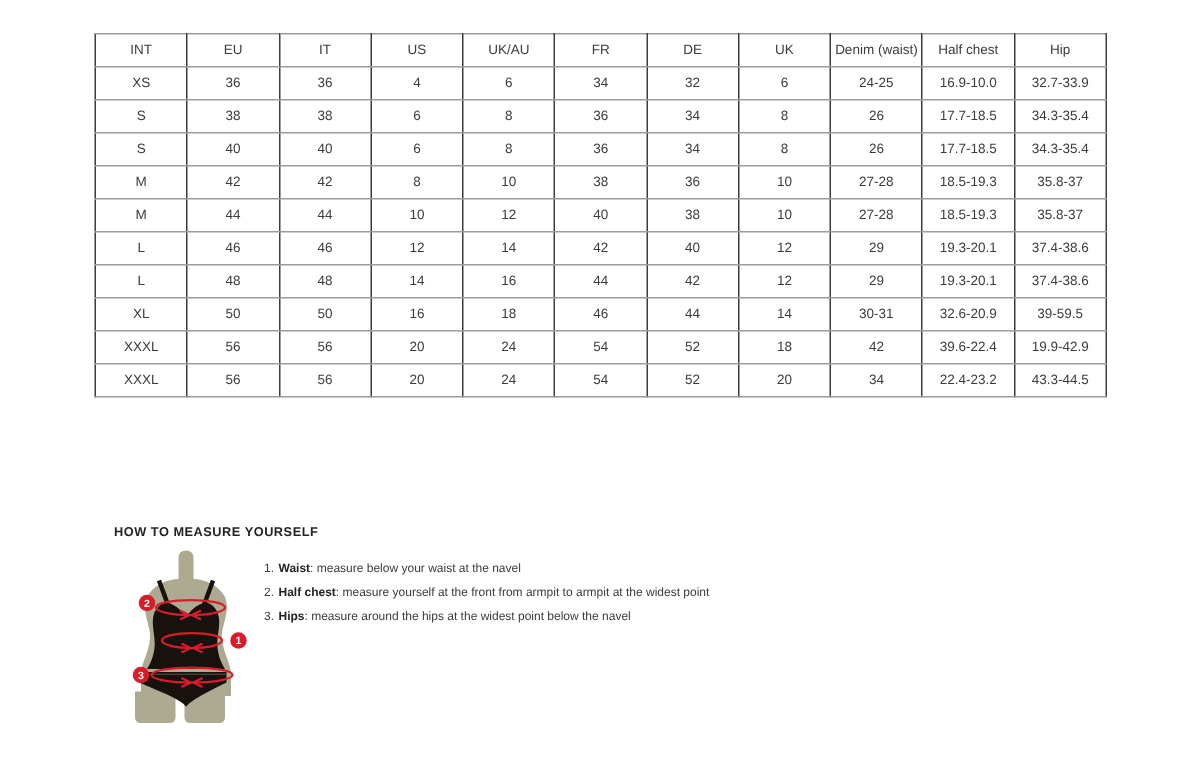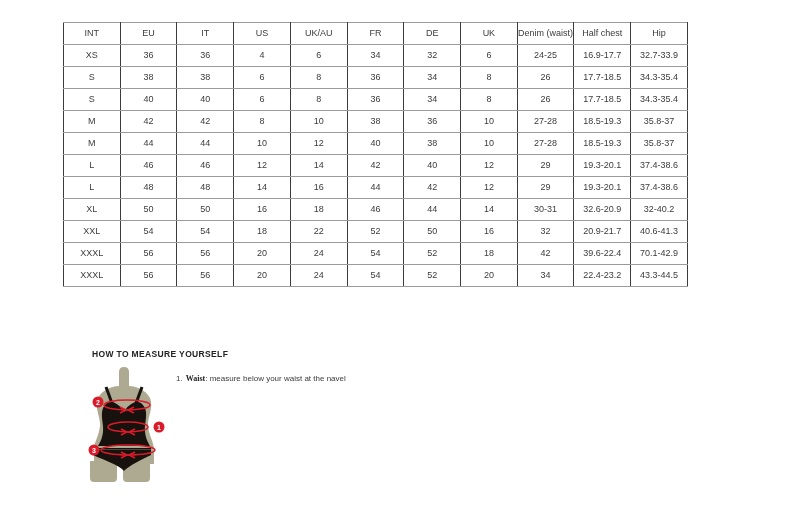--- a/index.html
+++ b/index.html
@@ -6,50 +6,50 @@
   body {
     width:798px; height:519px; position:relative;
     background:#ffffff;
     font-family:"Liberation Sans", sans-serif;
     color:#3b3b3b;
     overflow:hidden;
   }
 
   
   .size-table-wrap {
-    position:absolute; left:63px; top:22px; width:625px;
+    position:absolute; left:63px; top:22px; width:675px;
   }
   table.size-chart {
     width:100%; border-collapse:collapse; table-layout:fixed;
   }
   table.size-chart th, table.size-chart td {
     border-left:1px solid #3c3c3c;
     border-right:1px solid #3c3c3c;
     border-top:1px solid #9b9b9b;
     border-bottom:1px solid #9b9b9b;
     font-size:9px; font-weight:400; color:#3b3b3b;
     text-align:center; vertical-align:middle;
     height:21px; padding:0; line-height:11px;
     overflow:hidden; white-space:nowrap;
   }
 
   
   .measure-title {
-    position:absolute; left:72px; top:349px;
+    position:absolute; left:56px; top:349px;
     font-size:8.5px; font-weight:700; letter-spacing:0.35px;
     color:#232323;
     padding-left:20px;
   }
   .steps {
     position:absolute; left:176px; top:371px;
     font-size:8px; color:#3b3b3b; list-style:none; margin:0; padding:0;
   }
   .step { height:16px; line-height:16px; white-space:nowrap; }
   .step-num { margin-right:3px; }
-  .step-label { font-weight:700; color:#232323;font-family:Liberation Serif, serif; }
+  .step-label { font-weight:700; color:#232323; }
 
   .figure-wrap {
     position:absolute; left:78px; top:366px; width:110px; height:130px;
   }
   .badge-num {
     font-family:"Liberation Sans", sans-serif;
     font-size:7px; font-weight:700; fill:#ffffff;
   }
 </style>
 </head>
@@ -76,21 +76,21 @@
         <tr>
           <td>XS</td>
           <td>36</td>
           <td>36</td>
           <td>4</td>
           <td>6</td>
           <td>34</td>
           <td>32</td>
           <td>6</td>
           <td>24-25</td>
-          <td>16.9-17.7</td>
+          <td>16.9-10.0</td>
           <td>32.7-33.9</td>
         </tr>
         <tr>
           <td>S</td>
           <td>38</td>
           <td>38</td>
           <td>6</td>
           <td>8</td>
           <td>36</td>
           <td>34</td>
@@ -168,47 +168,34 @@
           <td>XL</td>
           <td>50</td>
           <td>50</td>
           <td>16</td>
           <td>18</td>
           <td>46</td>
           <td>44</td>
           <td>14</td>
           <td>30-31</td>
           <td>32.6-20.9</td>
-          <td>32-40.2</td>
-        </tr>
-        <tr>
-          <td>XXL</td>
-          <td>54</td>
-          <td>54</td>
-          <td>18</td>
-          <td>22</td>
-          <td>52</td>
-          <td>50</td>
-          <td>16</td>
-          <td>32</td>
-          <td>20.9-21.7</td>
-          <td>40.6-41.3</td>
+          <td>39-59.5</td>
         </tr>
         <tr>
           <td>XXXL</td>
           <td>56</td>
           <td>56</td>
           <td>20</td>
           <td>24</td>
           <td>54</td>
           <td>52</td>
           <td>18</td>
           <td>42</td>
           <td>39.6-22.4</td>
-          <td>70.1-42.9</td>
+          <td>19.9-42.9</td>
         </tr>
         <tr>
           <td>XXXL</td>
           <td>56</td>
           <td>56</td>
           <td>20</td>
           <td>24</td>
           <td>54</td>
           <td>52</td>
           <td>20</td>
@@ -218,20 +205,26 @@
         </tr>
       </tbody>
   </table>
 </div>
 
 <div class="measure-title">HOW TO MEASURE YOURSELF</div>
 
 <ul class="steps">
   <li class="step">
     <span class="step-num">1.</span><span class="step-label">Waist</span><span class="step-text">: measure below your waist at the navel</span>
+  </li>
+  <li class="step">
+    <span class="step-num">2.</span><span class="step-label">Half chest</span><span class="step-text">: measure yourself at the front from armpit to armpit at the widest point</span>
+  </li>
+  <li class="step">
+    <span class="step-num">3.</span><span class="step-label">Hips</span><span class="step-text">: measure around the hips at the widest point below the navel</span>
   </li>
 </ul>
 
 <div class="figure-wrap">
   <svg width="110" height="130" viewBox="0 0 110 130" xmlns="http://www.w3.org/2000/svg">
 
     <path fill="#adaa91" d="M 41,21 L 41,6 Q 41,1 46,1 Q 51,1 51,6 L 51,21 Q 46,24 41,21 Z"></path>
 
     <path fill="#adaa91" d="M 41,20
              C 34,20 24,24 20,32

